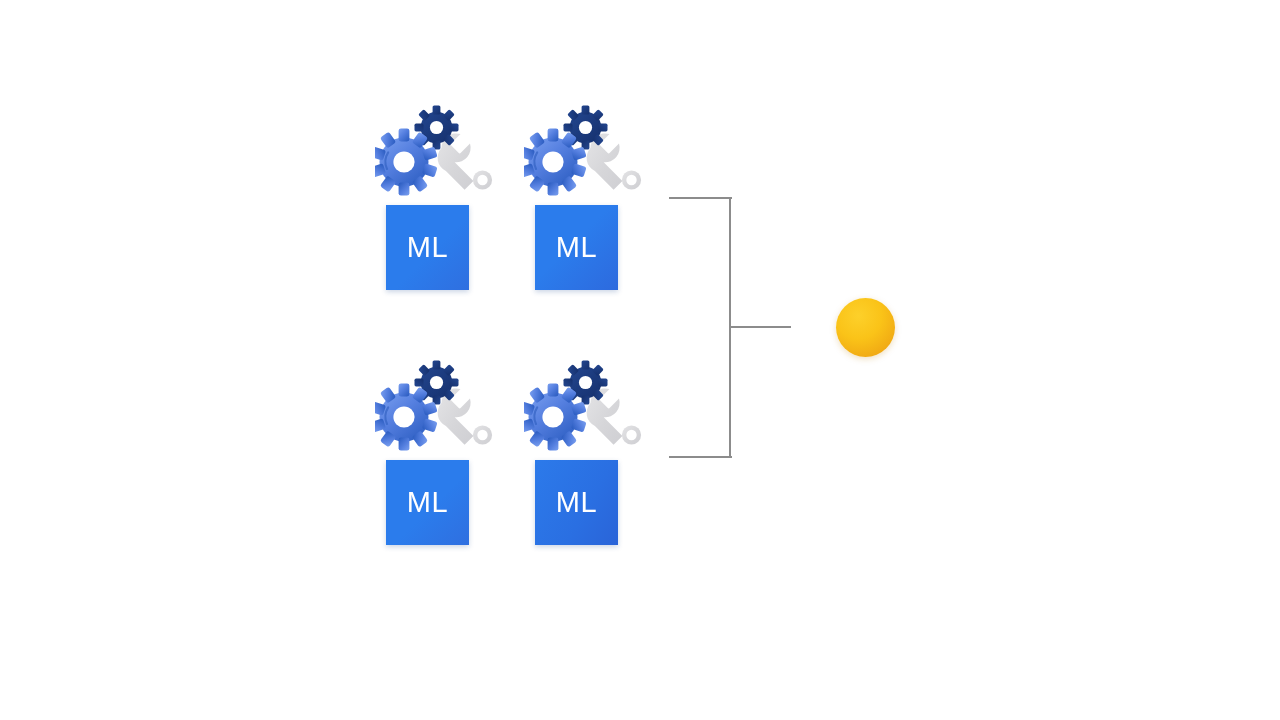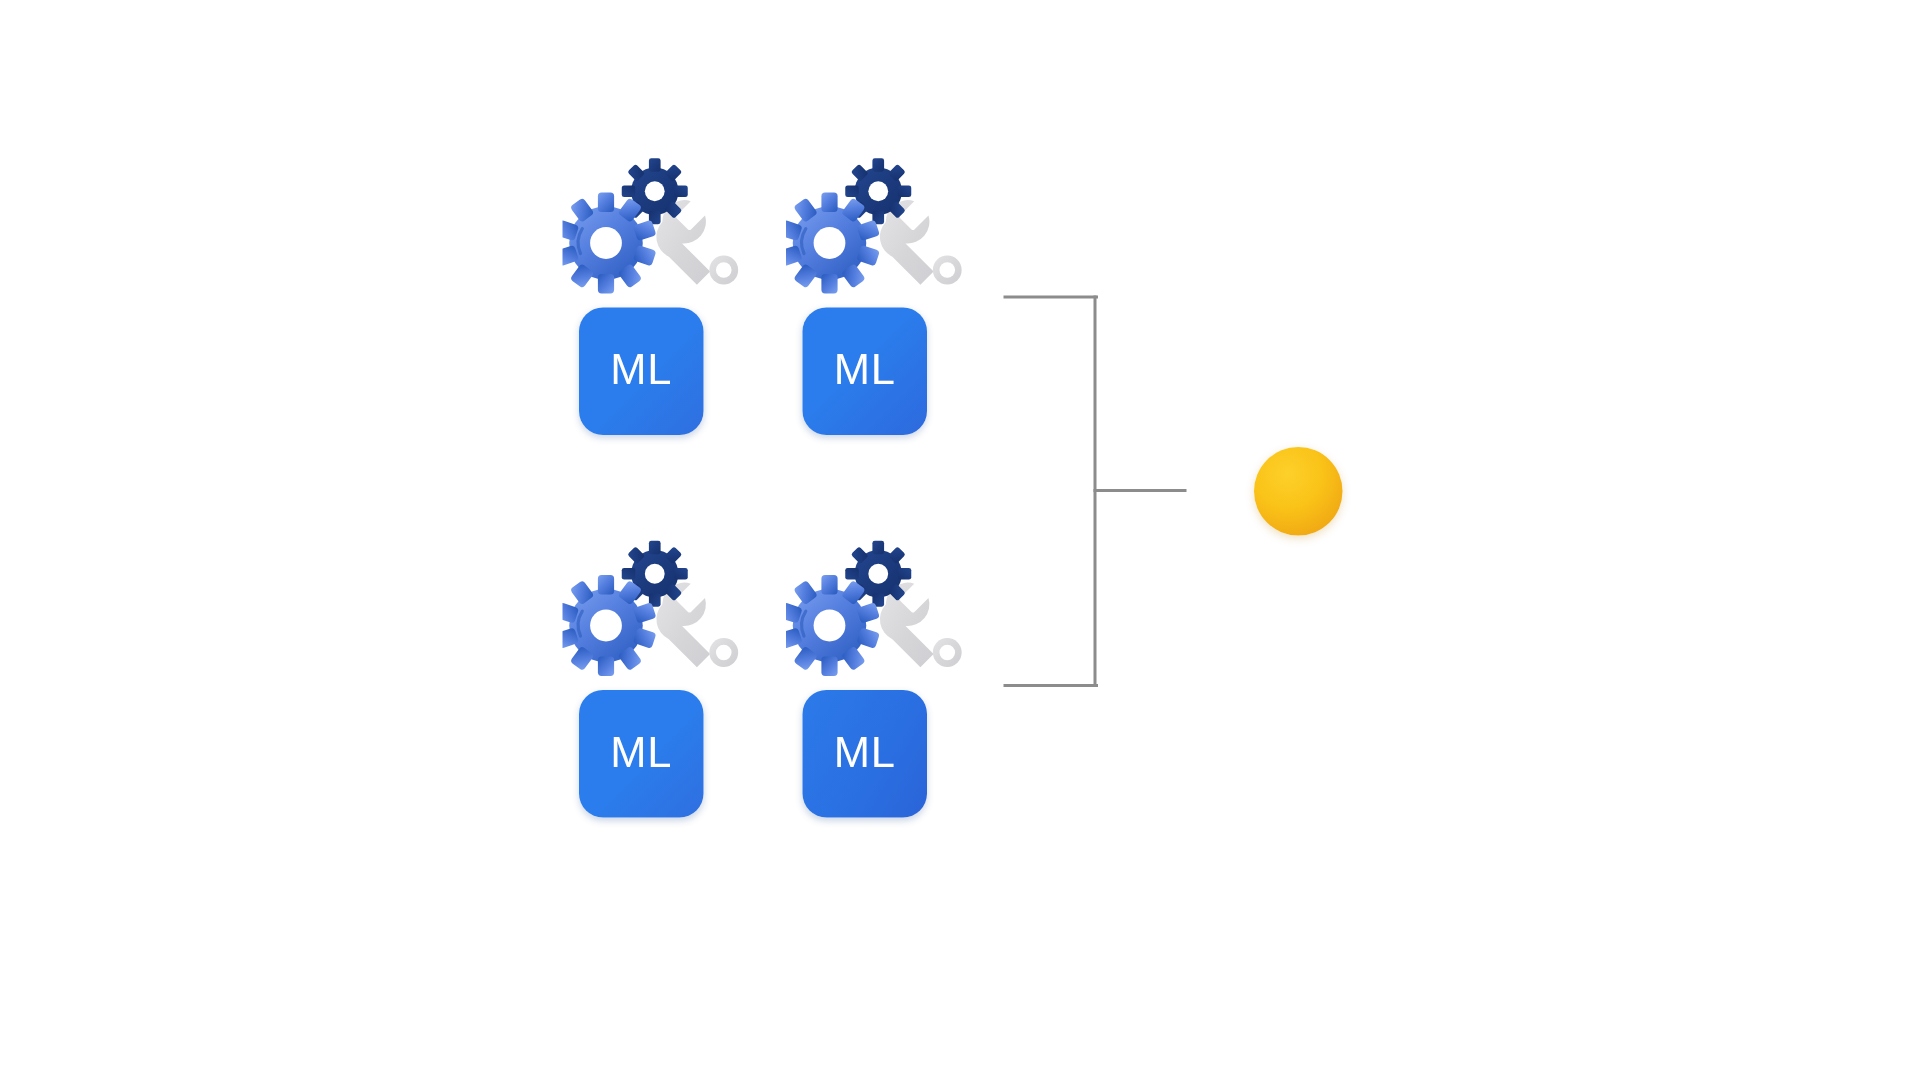--- a/index.html
+++ b/index.html
@@ -38,21 +38,21 @@
     display: block;
     width: 150px;
     height: 105px;
   }
   .ml-box {
     position: absolute;
     left: 11px;
     top: 105px;
     width: 83px;
     height: 85px;
-    border-radius: 16px;
+    border-radius: 0;
     display: flex;
     align-items: center;
     justify-content: center;
     box-shadow: 0 2px 5px rgba(25, 70, 140, 0.22);
   }
   .ml-box-label {
     color: #ffffff;
     font-family: "Liberation Sans", sans-serif;
     font-size: 29px;
     font-weight: 400;

